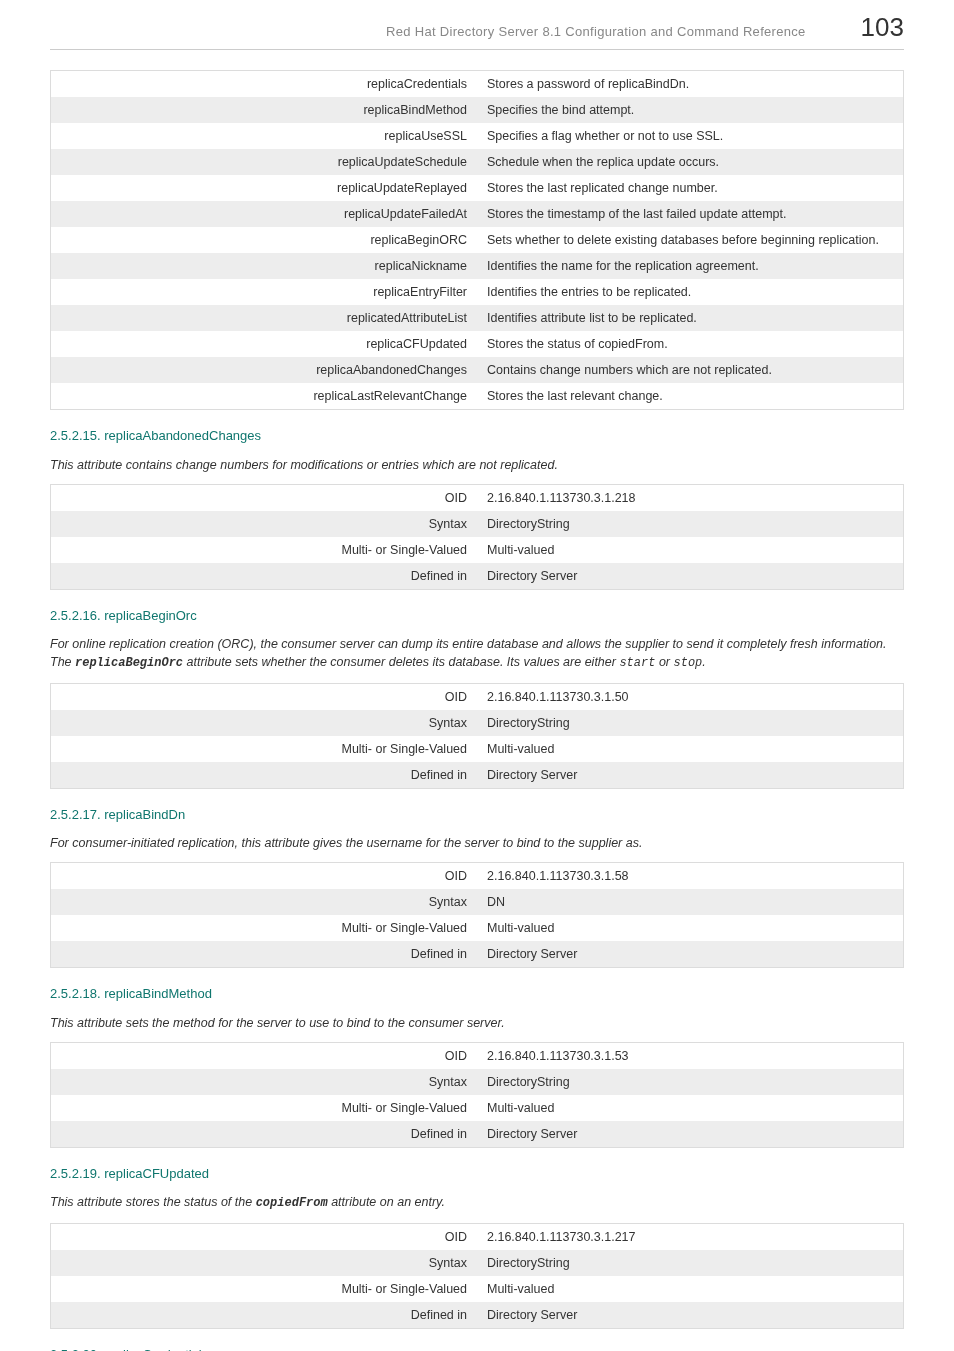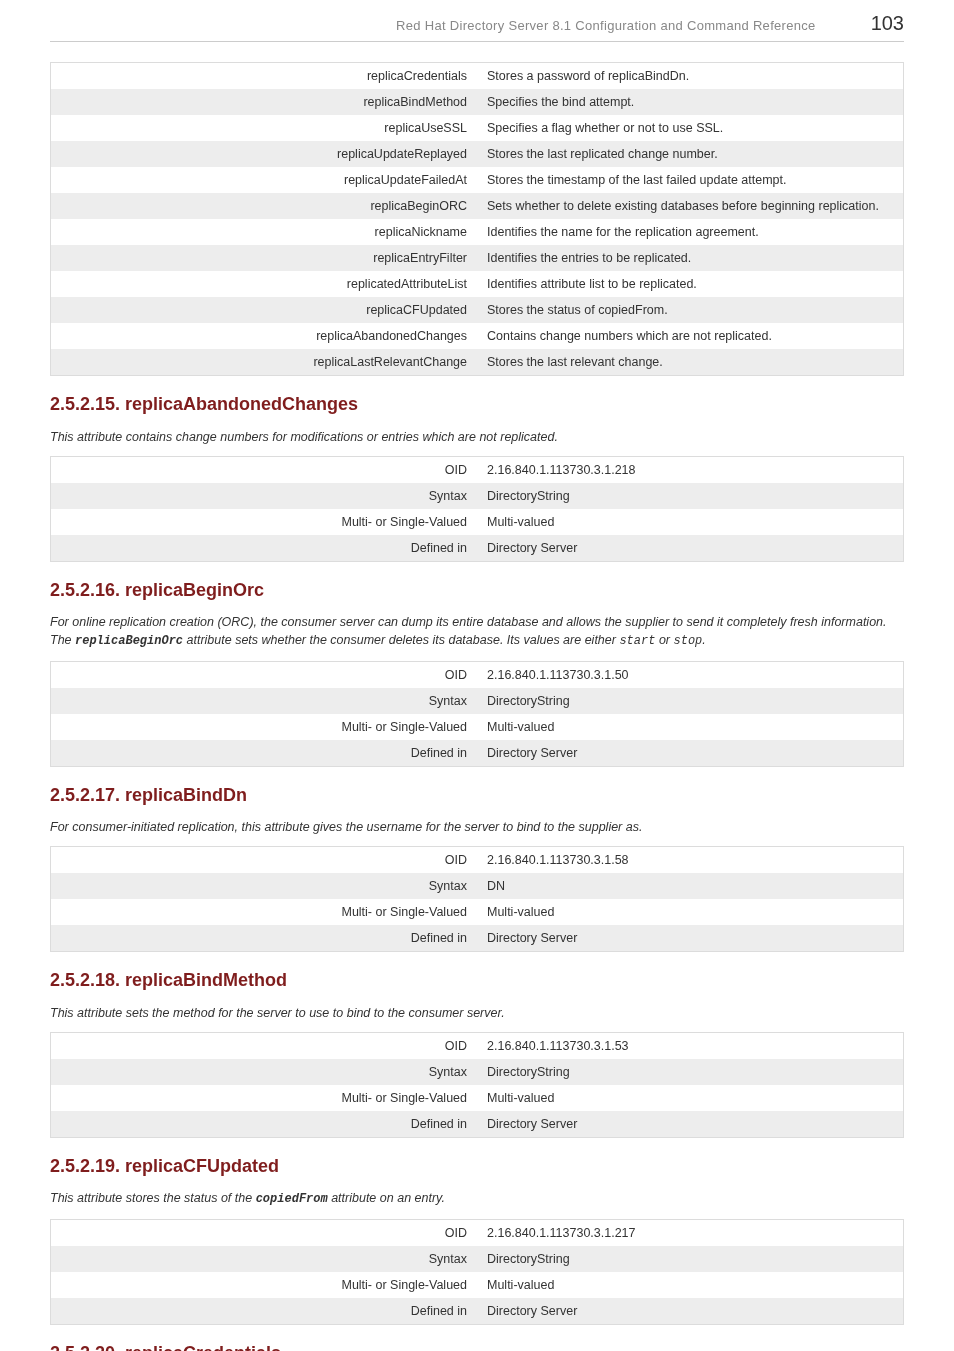--- a/index.html
+++ b/index.html
@@ -23,21 +23,21 @@
     align-items: baseline;
     gap: 37px;
   }
   .header-title {
     color: #888888;
     font-size: 13px;
     letter-spacing: 0.3px;
     margin-right: 18px;
   }
   .page-number {
-    font-size: 20px;
+    font-size: 26px;
     color: #333333;
     font-weight: 400;
   }
   table.data-table {
     width: 100%;
     border-collapse: collapse;
     border: 1px solid #dcdcdc;
     font-size: 12.5px;
     margin-bottom: 18px;
   }
@@ -50,23 +50,23 @@
     background: #ededed;
   }
   table.data-table tr:nth-child(odd) td {
     background: #ffffff;
   }
   table.data-table td:first-child {
     width: 50%;
     text-align: right;
   }
   .section-heading {
-    color: #7f1d1d;
-    font-size: 18px;
-    font-weight: bold;
+    color: #0f766e;
+    font-size: 13px;
+    font-weight: normal;
     margin: 18px 0 8px 0;
   }
   .body-text {
     font-size: 12.5px;
     line-height: 1.45;
     color: #333333;
     margin-bottom: 10px;
     font-style: italic;
   }
   code.inline {
@@ -97,20 +97,24 @@
         </tr>
         <tr>
           <td>replicaBindMethod</td>
           <td>Specifies the bind attempt.</td>
         </tr>
         <tr>
           <td>replicaUseSSL</td>
           <td>Specifies a flag whether or not to use SSL.</td>
         </tr>
         <tr>
+          <td>replicaUpdateSchedule</td>
+          <td>Schedule when the replica update occurs.</td>
+        </tr>
+        <tr>
           <td>replicaUpdateReplayed</td>
           <td>Stores the last replicated change number.</td>
         </tr>
         <tr>
           <td>replicaUpdateFailedAt</td>
           <td>Stores the timestamp of the last failed update attempt.</td>
         </tr>
         <tr>
           <td>replicaBeginORC</td>
           <td>Sets whether to delete existing databases before beginning replication.</td>

